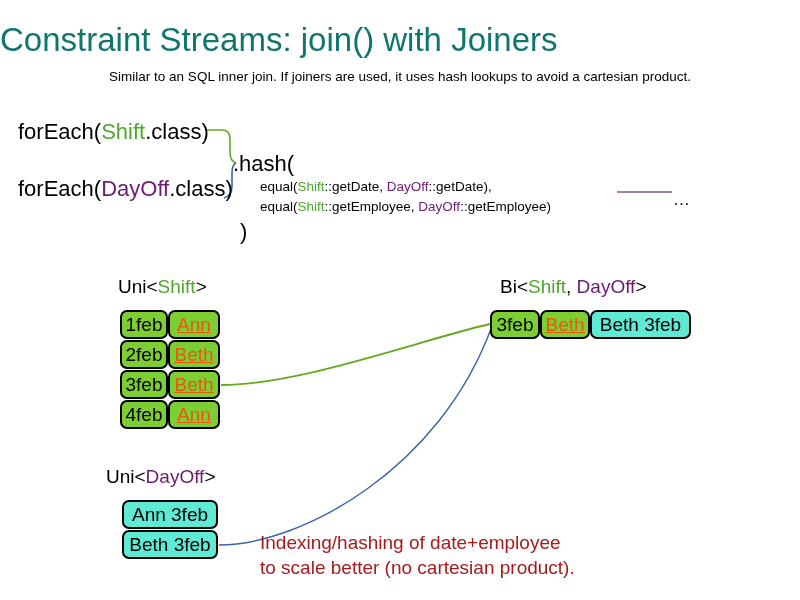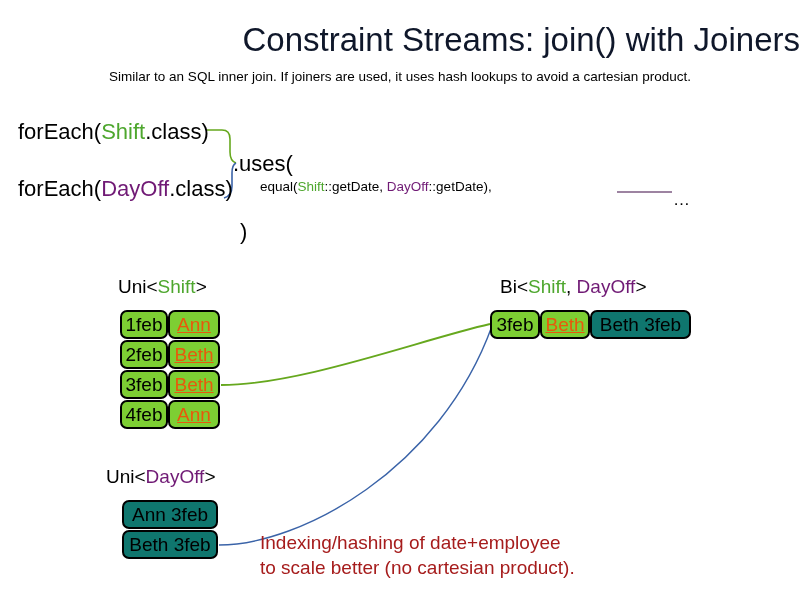--- a/index.html
+++ b/index.html
@@ -16,24 +16,24 @@
     font-family: "Liberation Sans", sans-serif;
     color: #000000;
   }
 
   
   .title {
     position: absolute;
     left: 0;
     top: 20px;
     width: 800px;
-    text-align: right;
+    text-align: left;
     font-size: 33px;
     line-height: 40px;
-    color: #0f172a;
+    color: #0f766e;
     white-space: nowrap;
   }
   .subtitle {
     position: absolute;
     left: 0;
     top: 68px;
     width: 800px;
     text-align: center;
     font-size: 13.5px;
     line-height: 18px;
@@ -97,21 +97,21 @@
     border-radius: 7px;
     font-size: 19px;
     line-height: 20px;
     display: flex;
     align-items: center;
     justify-content: center;
     white-space: nowrap;
     height: 29px;
   }
   .fact.green { background: #7dce33; }
-  .fact.blue  { background: #0f766e; }
+  .fact.blue  { background: #5eead4; }
   .txt-black  { color: #000000; text-align: center; }
   .txt-orange { color: #e8590c; text-decoration: underline; }
 
   
   .shift-date { left: 120px; width: 48px; }
   .shift-name { left: 168px; width: 52px; }
   .row1 { top: 310px; }
   .row2 { top: 340px; }
   .row3 { top: 370px; }
   .row4 { top: 400px; }
@@ -164,24 +164,25 @@
 
     <path d="M221,385 C300,385 420,340 490,324" fill="none" stroke="#66a81e" stroke-width="1.8"></path>
 
     <path d="M219,545 C300,545 440,470 492,326" fill="none" stroke="#3a63a8" stroke-width="1.4"></path>
   </svg>
 
   <div class="code-line code-foreach-shift"><span>forEach(</span><span class="kw-shift">Shift</span><span>.class)</span></div>
 
   <div class="code-line code-foreach-dayoff"><span>forEach(</span><span class="kw-dayoff">DayOff</span><span>.class)</span></div>
 
-  <div class="code-line code-join-open">.uses(</div>
+  <div class="code-line code-join-open">.hash(</div>
 
   <div class="code-arg code-arg-1"><span>equal(</span><span class="kw-shift">Shift</span><span>::getDate, </span><span class="kw-dayoff">DayOff</span><span>::getDate),</span></div>
 
+  <div class="code-arg code-arg-2"><span>equal(</span><span class="kw-shift">Shift</span><span>::getEmployee, </span><span class="kw-dayoff">DayOff</span><span>::getEmployee)</span></div>
 
   <div class="code-line code-join-close">)</div>
 
   <div class="ellipsis">…</div>
 
   <div class="stream-label label-uni-shift"><span>Uni&lt;</span><span class="kw-shift">Shift</span><span>&gt;</span></div>
 
   <div class="fact green shift-date row1 txt-black">1feb</div>
   <div class="fact green shift-name row1 txt-orange">Ann</div>
 

